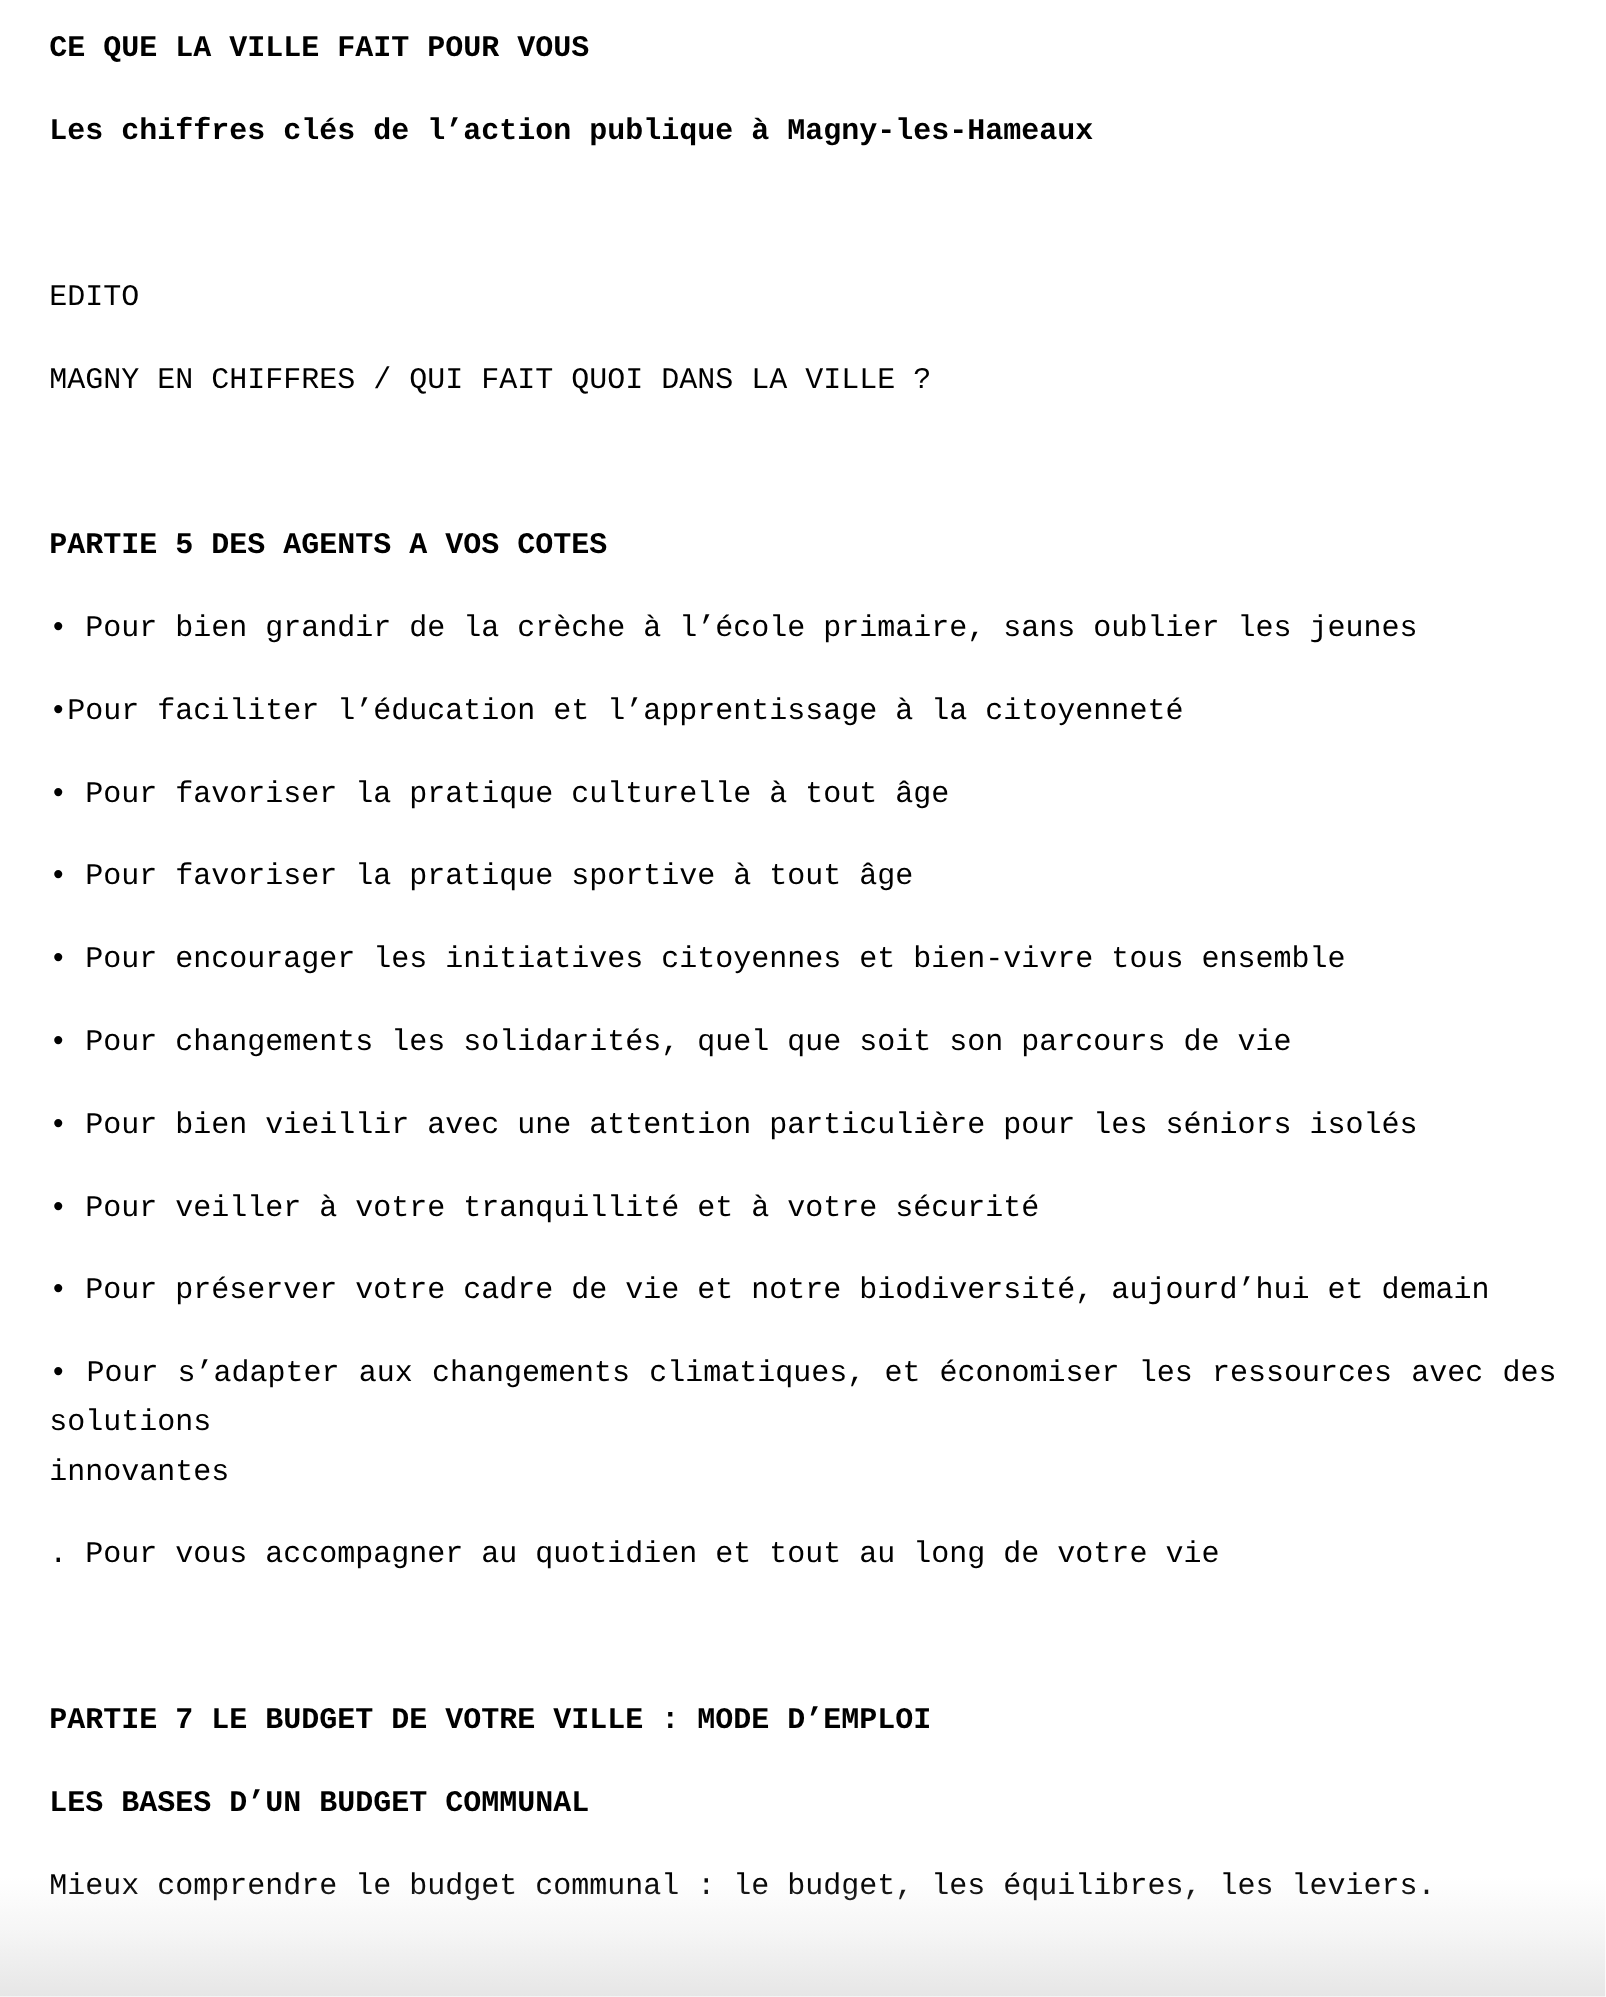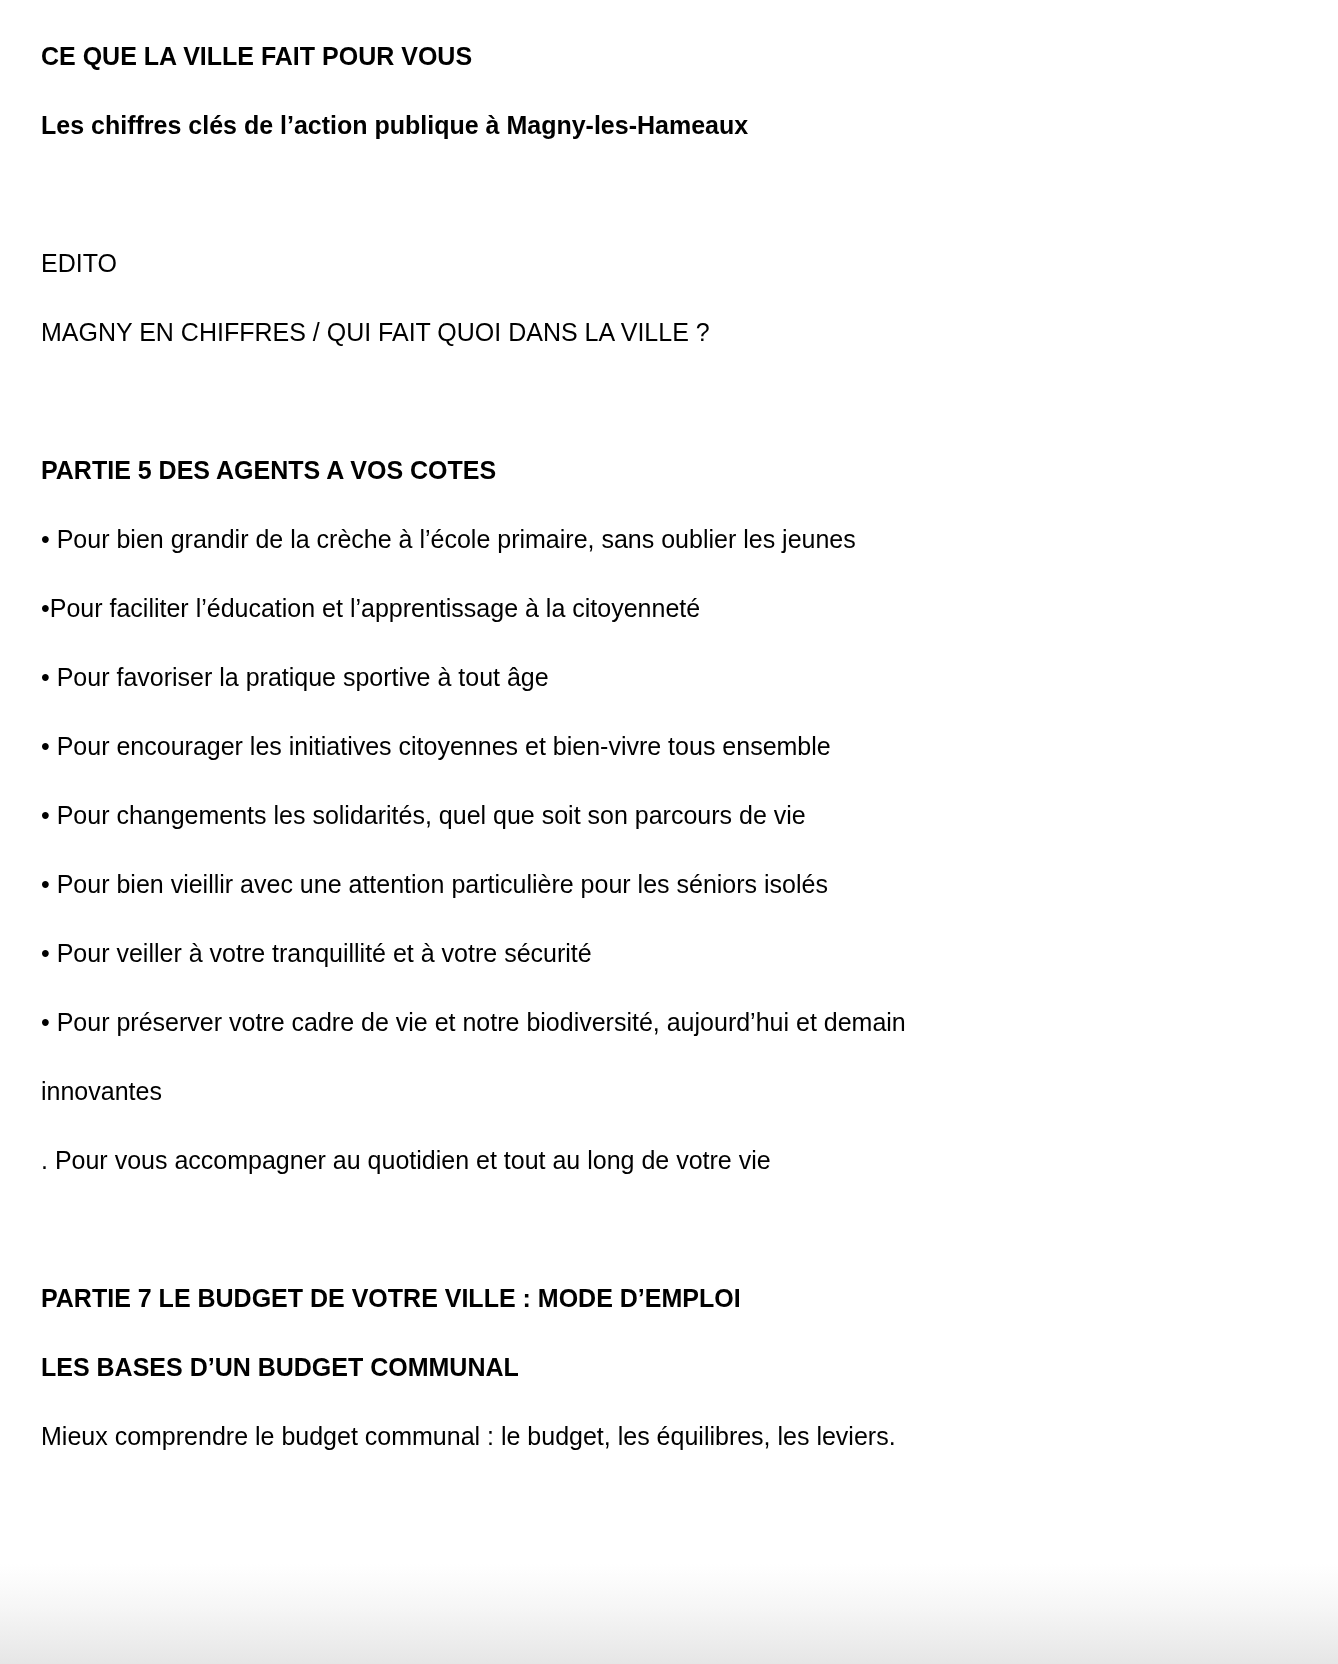--- a/index.html
+++ b/index.html
@@ -11,21 +11,22 @@
     position: relative;
     width: 1338px;
     height: 1664px;
     background: #ffffff;
     overflow: hidden;
     font-family: "Liberation Sans", sans-serif;
     color: #000000;
   }
   .content {
     position: relative;
-    padding: 36px 41px 0 41px;
+    padding: 20px 41px 0 41px;
+    font-family: Liberation Mono, monospace;
   }
   .para {
     font-size: 25px;
     line-height: 41px;
     margin: 0 0 28px 0;
     text-align: left;
     white-space: normal;
   }
   .para.bold {
     font-weight: 700;
@@ -69,38 +70,42 @@
 
     <div class="para bold">PARTIE 5 DES AGENTS A VOS COTES</div>
 
     <div class="para">
       <div class="line">• Pour bien grandir de la crèche à l’école primaire, sans oublier les jeunes</div>
     </div>
     <div class="para">
       <div class="line">•Pour faciliter l’éducation et l’apprentissage à la citoyenneté</div>
     </div>
     <div class="para">
+      <div class="line">• Pour favoriser la pratique culturelle à tout âge</div>
+    </div>
+    <div class="para">
       <div class="line">• Pour favoriser la pratique sportive à tout âge</div>
     </div>
     <div class="para">
       <div class="line">• Pour encourager les initiatives citoyennes et bien-vivre tous ensemble</div>
     </div>
     <div class="para">
       <div class="line">• Pour changements les solidarités, quel que soit son parcours de vie</div>
     </div>
     <div class="para">
       <div class="line">• Pour bien vieillir avec une attention particulière pour les séniors isolés</div>
     </div>
     <div class="para">
       <div class="line">• Pour veiller à votre tranquillité et à votre sécurité</div>
     </div>
     <div class="para">
       <div class="line">• Pour préserver votre cadre de vie et notre biodiversité, aujourd’hui et demain</div>
     </div>
     <div class="para">
+      <div class="line stretch">• Pour s’adapter aux changements climatiques, et économiser les ressources avec des solutions</div>
       <div class="line">innovantes</div>
     </div>
     <div class="para">
       <div class="line">. Pour vous accompagner au quotidien et tout au long de votre vie</div>
     </div>
 
     <div class="spacer"></div>
 
     <div class="para bold">PARTIE 7 LE BUDGET DE VOTRE VILLE : MODE D’EMPLOI</div>
     <div class="para bold">LES BASES D’UN BUDGET COMMUNAL</div>

